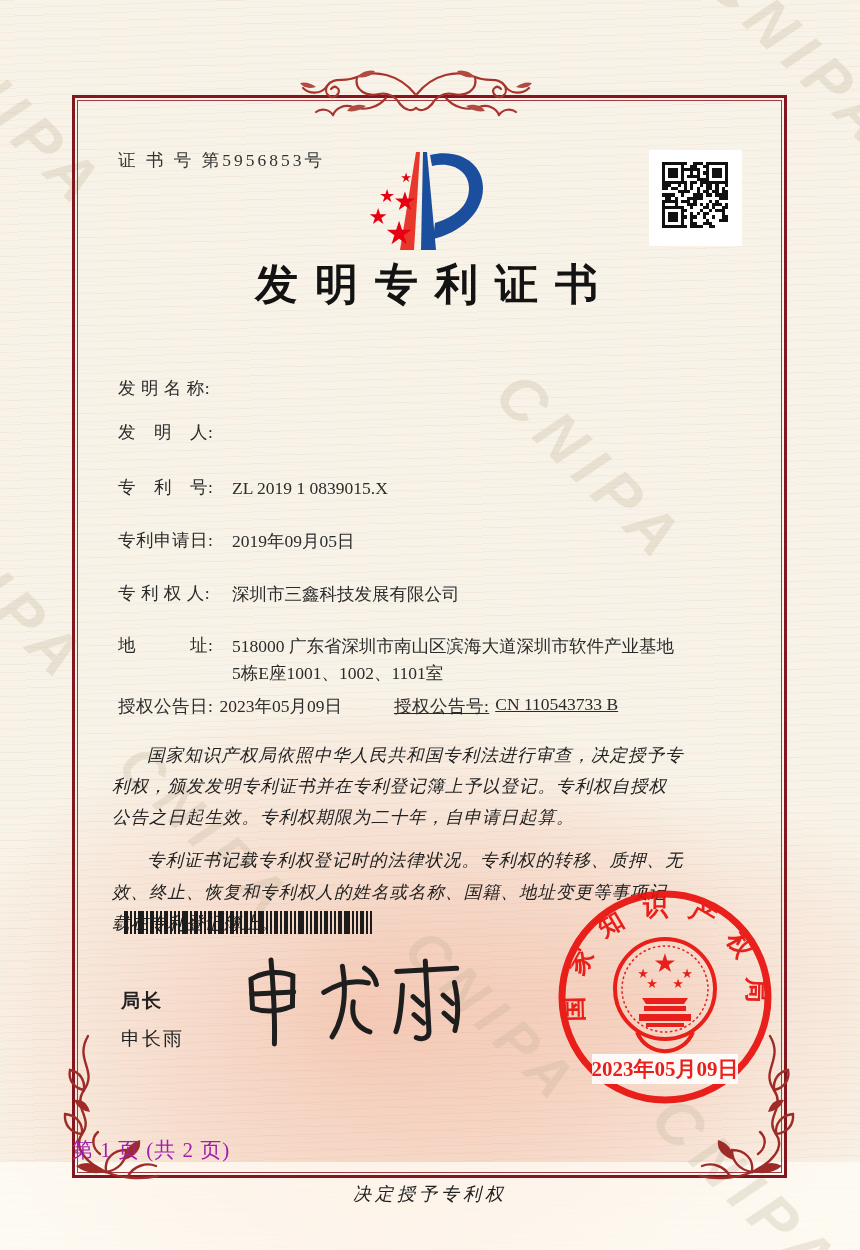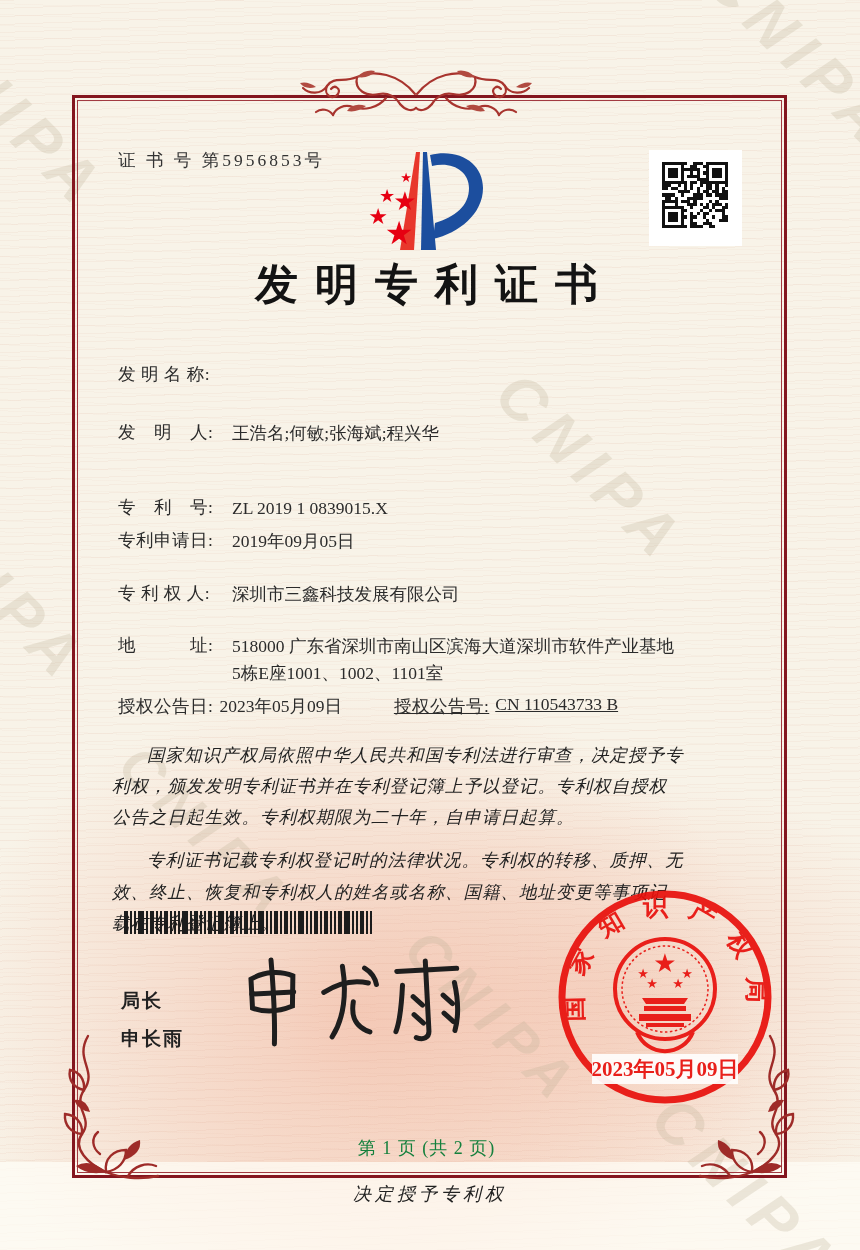--- a/index.html
+++ b/index.html
@@ -34,44 +34,44 @@
   .cert-no{position:absolute;left:118px;top:148px;font-size:17.5px;letter-spacing:3px;color:#333;}
   .logo{position:absolute;left:360px;top:146px;}
   .qr-box{position:absolute;left:649px;top:150px;width:93px;height:96px;background:#fff;}
   .qr-box svg{position:absolute;left:13px;top:12px;}
   .title{position:absolute;left:72px;top:256px;width:709px;text-align:center;
     font-size:43px;font-weight:bold;letter-spacing:17px;color:#131313;text-indent:17px;}
 
   .row{position:absolute;left:118px;display:flex;font-size:17.5px;color:#2b2b2b;}
   .row .lbl{width:114px;flex:0 0 114px;letter-spacing:.5px;}
   .row .val{width:446px;line-height:1.55;}
-  .r1{top:362px}.r2{top:420px}.r3{top:495px}.r4{top:528px}.r5{top:581px}.r6{top:633px}
+  .r1{top:376px}.r2{top:420px}.r3{top:475px}.r4{top:528px}.r5{top:581px}.r6{top:633px}
   .r7{top:694px;width:560px;}
   .r7 .pair{display:flex;}
   .r7 .lbl2{letter-spacing:.5px;}
   .r7 .val2{margin-left:6px;}
   .r7 .pair+.pair{margin-left:52px;text-decoration:underline;}
 
   .paras{position:absolute;left:112px;top:728px;width:572px;font-size:17.5px;
     font-style:italic;line-height:1.78;color:#222;}
   .paras p{margin:12px 0 10px 0;text-indent:2em;letter-spacing:1px;}
 
   .barcode{position:absolute;left:124px;top:911px;height:23px;display:flex;align-items:stretch;}
   .barcode i{display:block;background:#1c1c1c;margin-right:2px;}
 
   .signer-title{position:absolute;left:121px;top:988px;font-family:Liberation Serif, serif;
     font-size:19px;font-weight:600;color:#222;letter-spacing:2px;}
   .signer-name{position:absolute;left:121px;top:1026px;font-family:"Liberation Sans","DejaVu Sans",sans-serif;
-    font-size:19px;font-weight:700;color:#222;letter-spacing:2px;}
+    font-size:19px;font-weight:400;color:#222;letter-spacing:2px;}
   .signature{position:absolute;left:232px;top:942px;}
 
   .seal{position:absolute;left:554px;top:886px;}
 
-  .page-info{position:absolute;left:72px;top:1136px;width:709px;text-align:center;
-    font-size:18px;color:#15803d;letter-spacing:1px;}
+  .page-info{position:absolute;left:72px;top:1136px;width:709px;
+    font-size:21px;color:#a21caf;letter-spacing:1px;}
   .foot-note{position:absolute;left:0;top:1182px;width:860px;text-align:center;
     font-size:18px;font-style:italic;color:#222;letter-spacing:4px;}
 </style>
 </head>
 <body>
 
 <div class="page">
   <div class="glow"></div>
   <div class="waves"></div>
   <div class="waves2"></div>
@@ -330,21 +330,20 @@
         </svg>
     </div>
 
     <div class="title">发明专利证书</div>
 
     <div class="row r1">
       <span class="lbl">发 明 名 称:</span>
     </div>
     <div class="row r2">
       <span class="lbl">发　明　人:</span>
-      <span class="val">王浩名;何敏;张海斌;程兴华</span>
     </div>
     <div class="row r3">
       <span class="lbl">专　利　号:</span>
       <span class="val">ZL 2019 1 0839015.X</span>
     </div>
     <div class="row r4">
       <span class="lbl">专利申请日:</span>
       <span class="val">2019年09月05日</span>
     </div>
     <div class="row r5">

